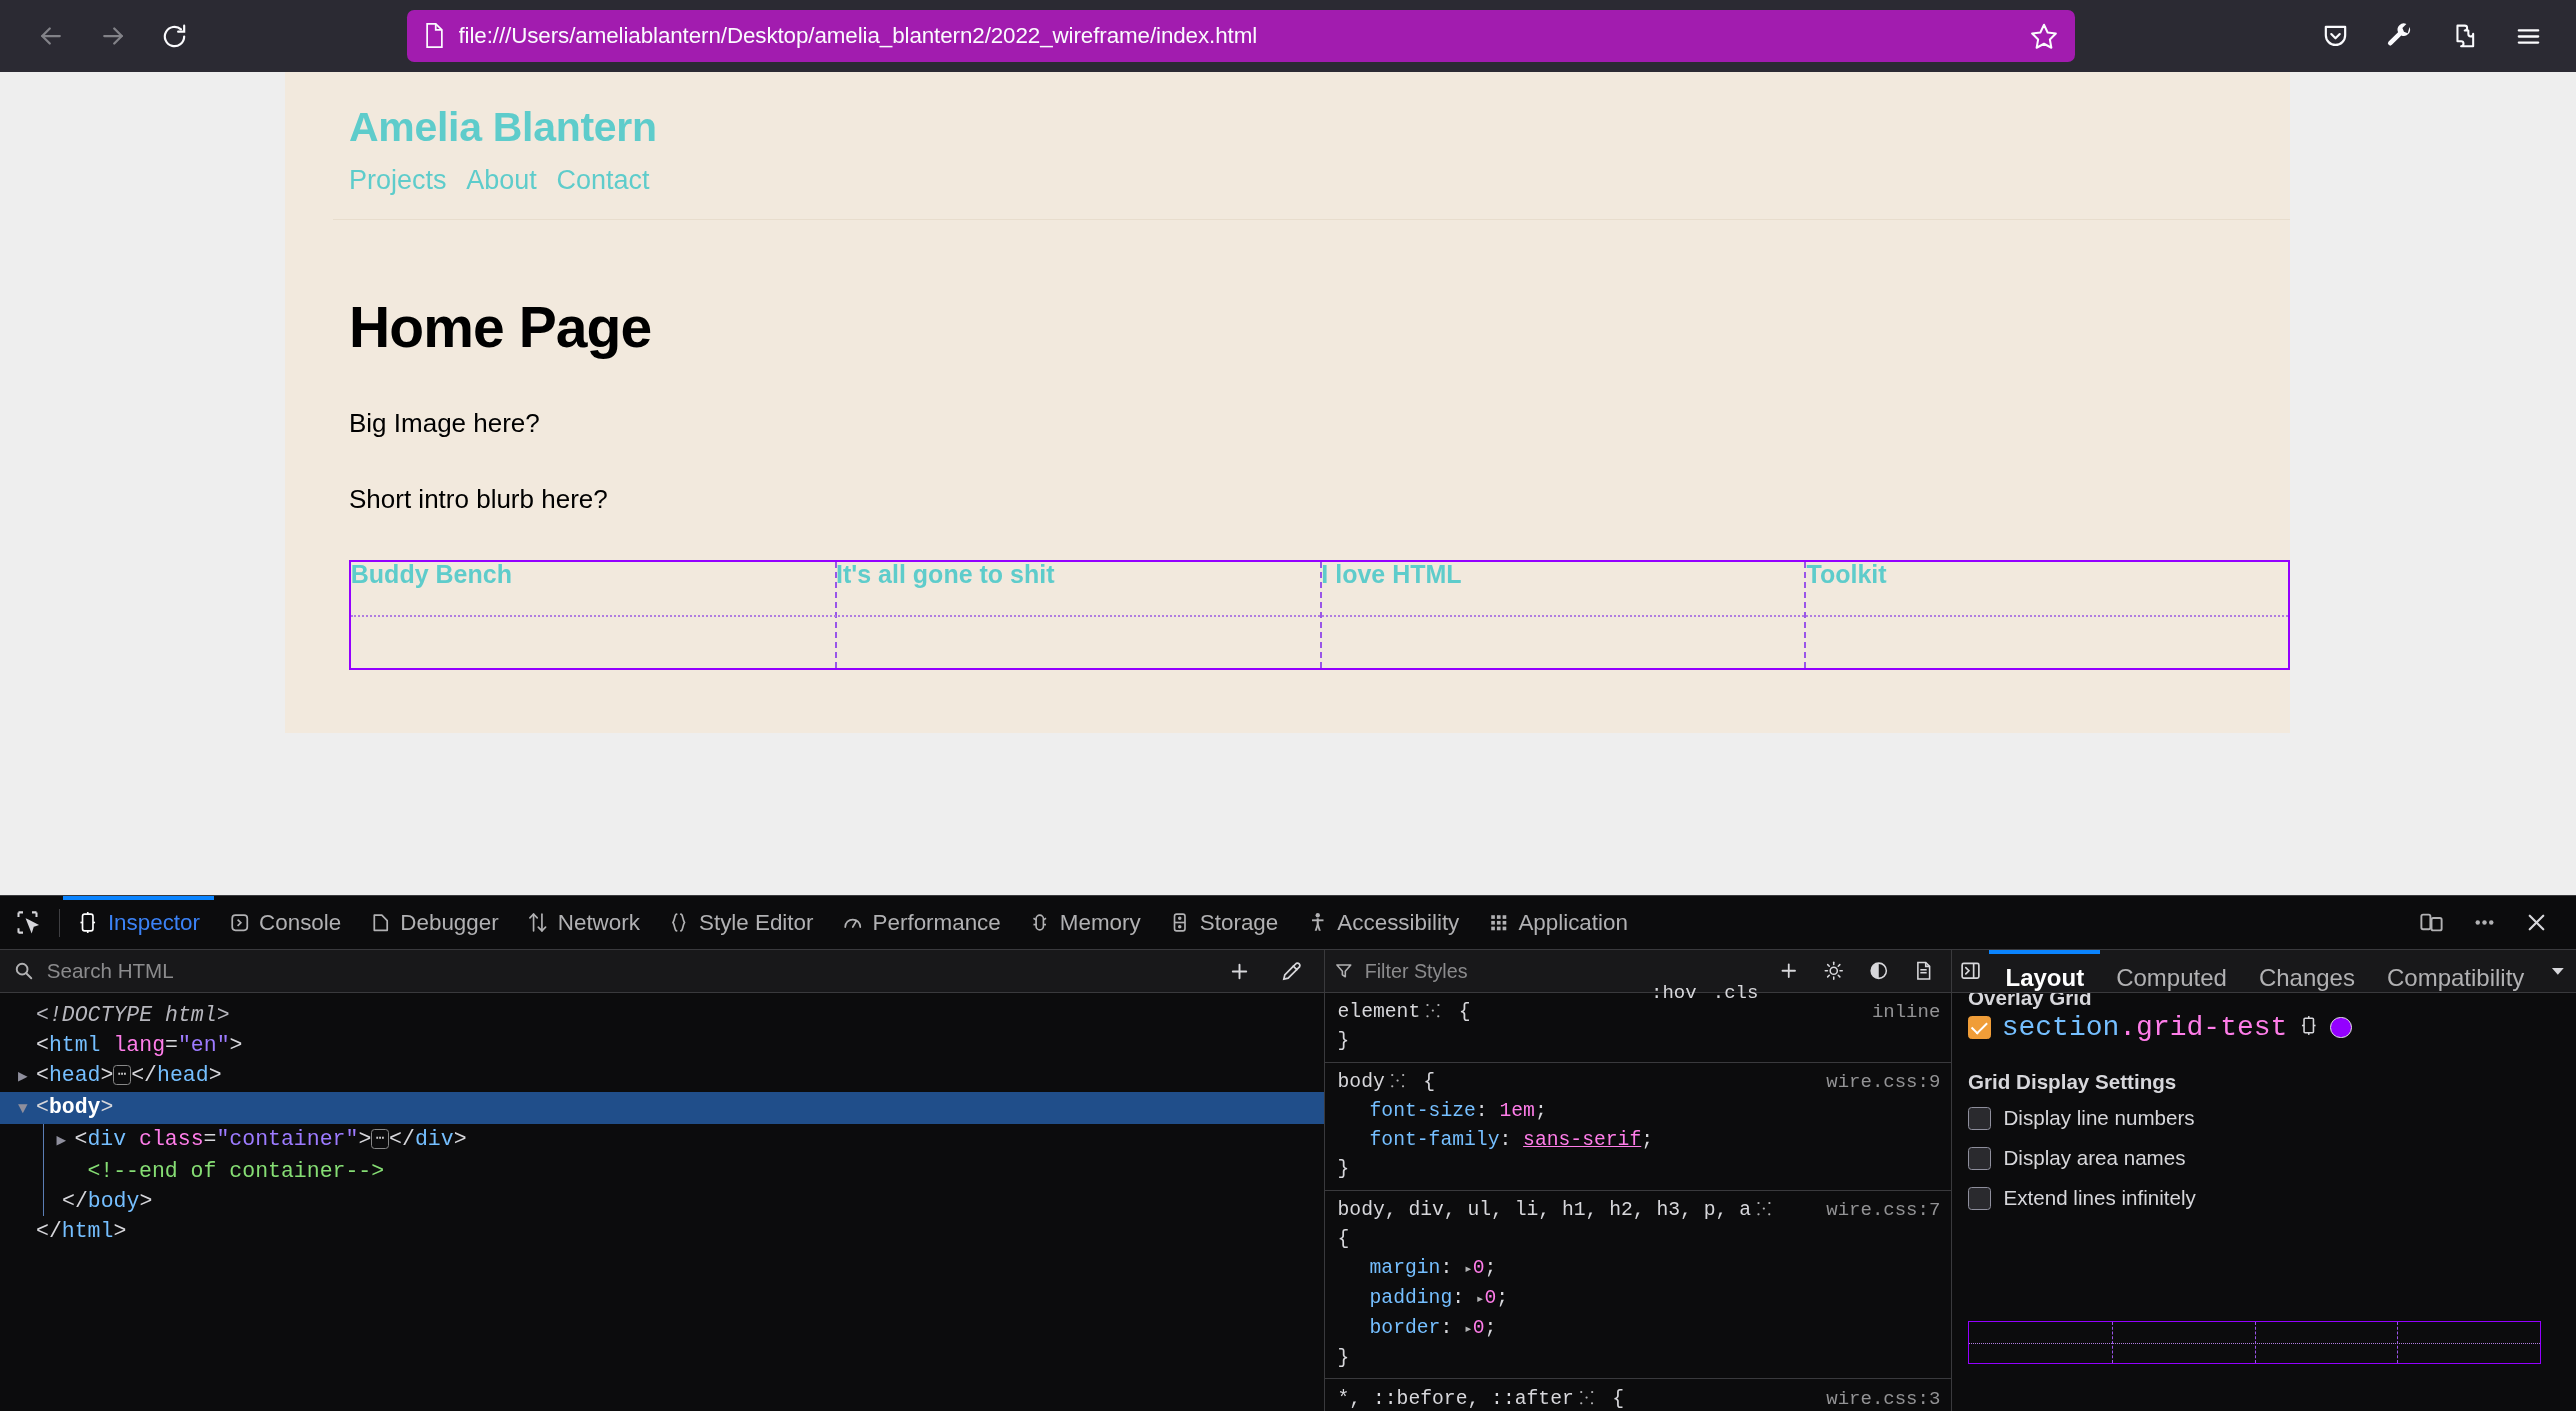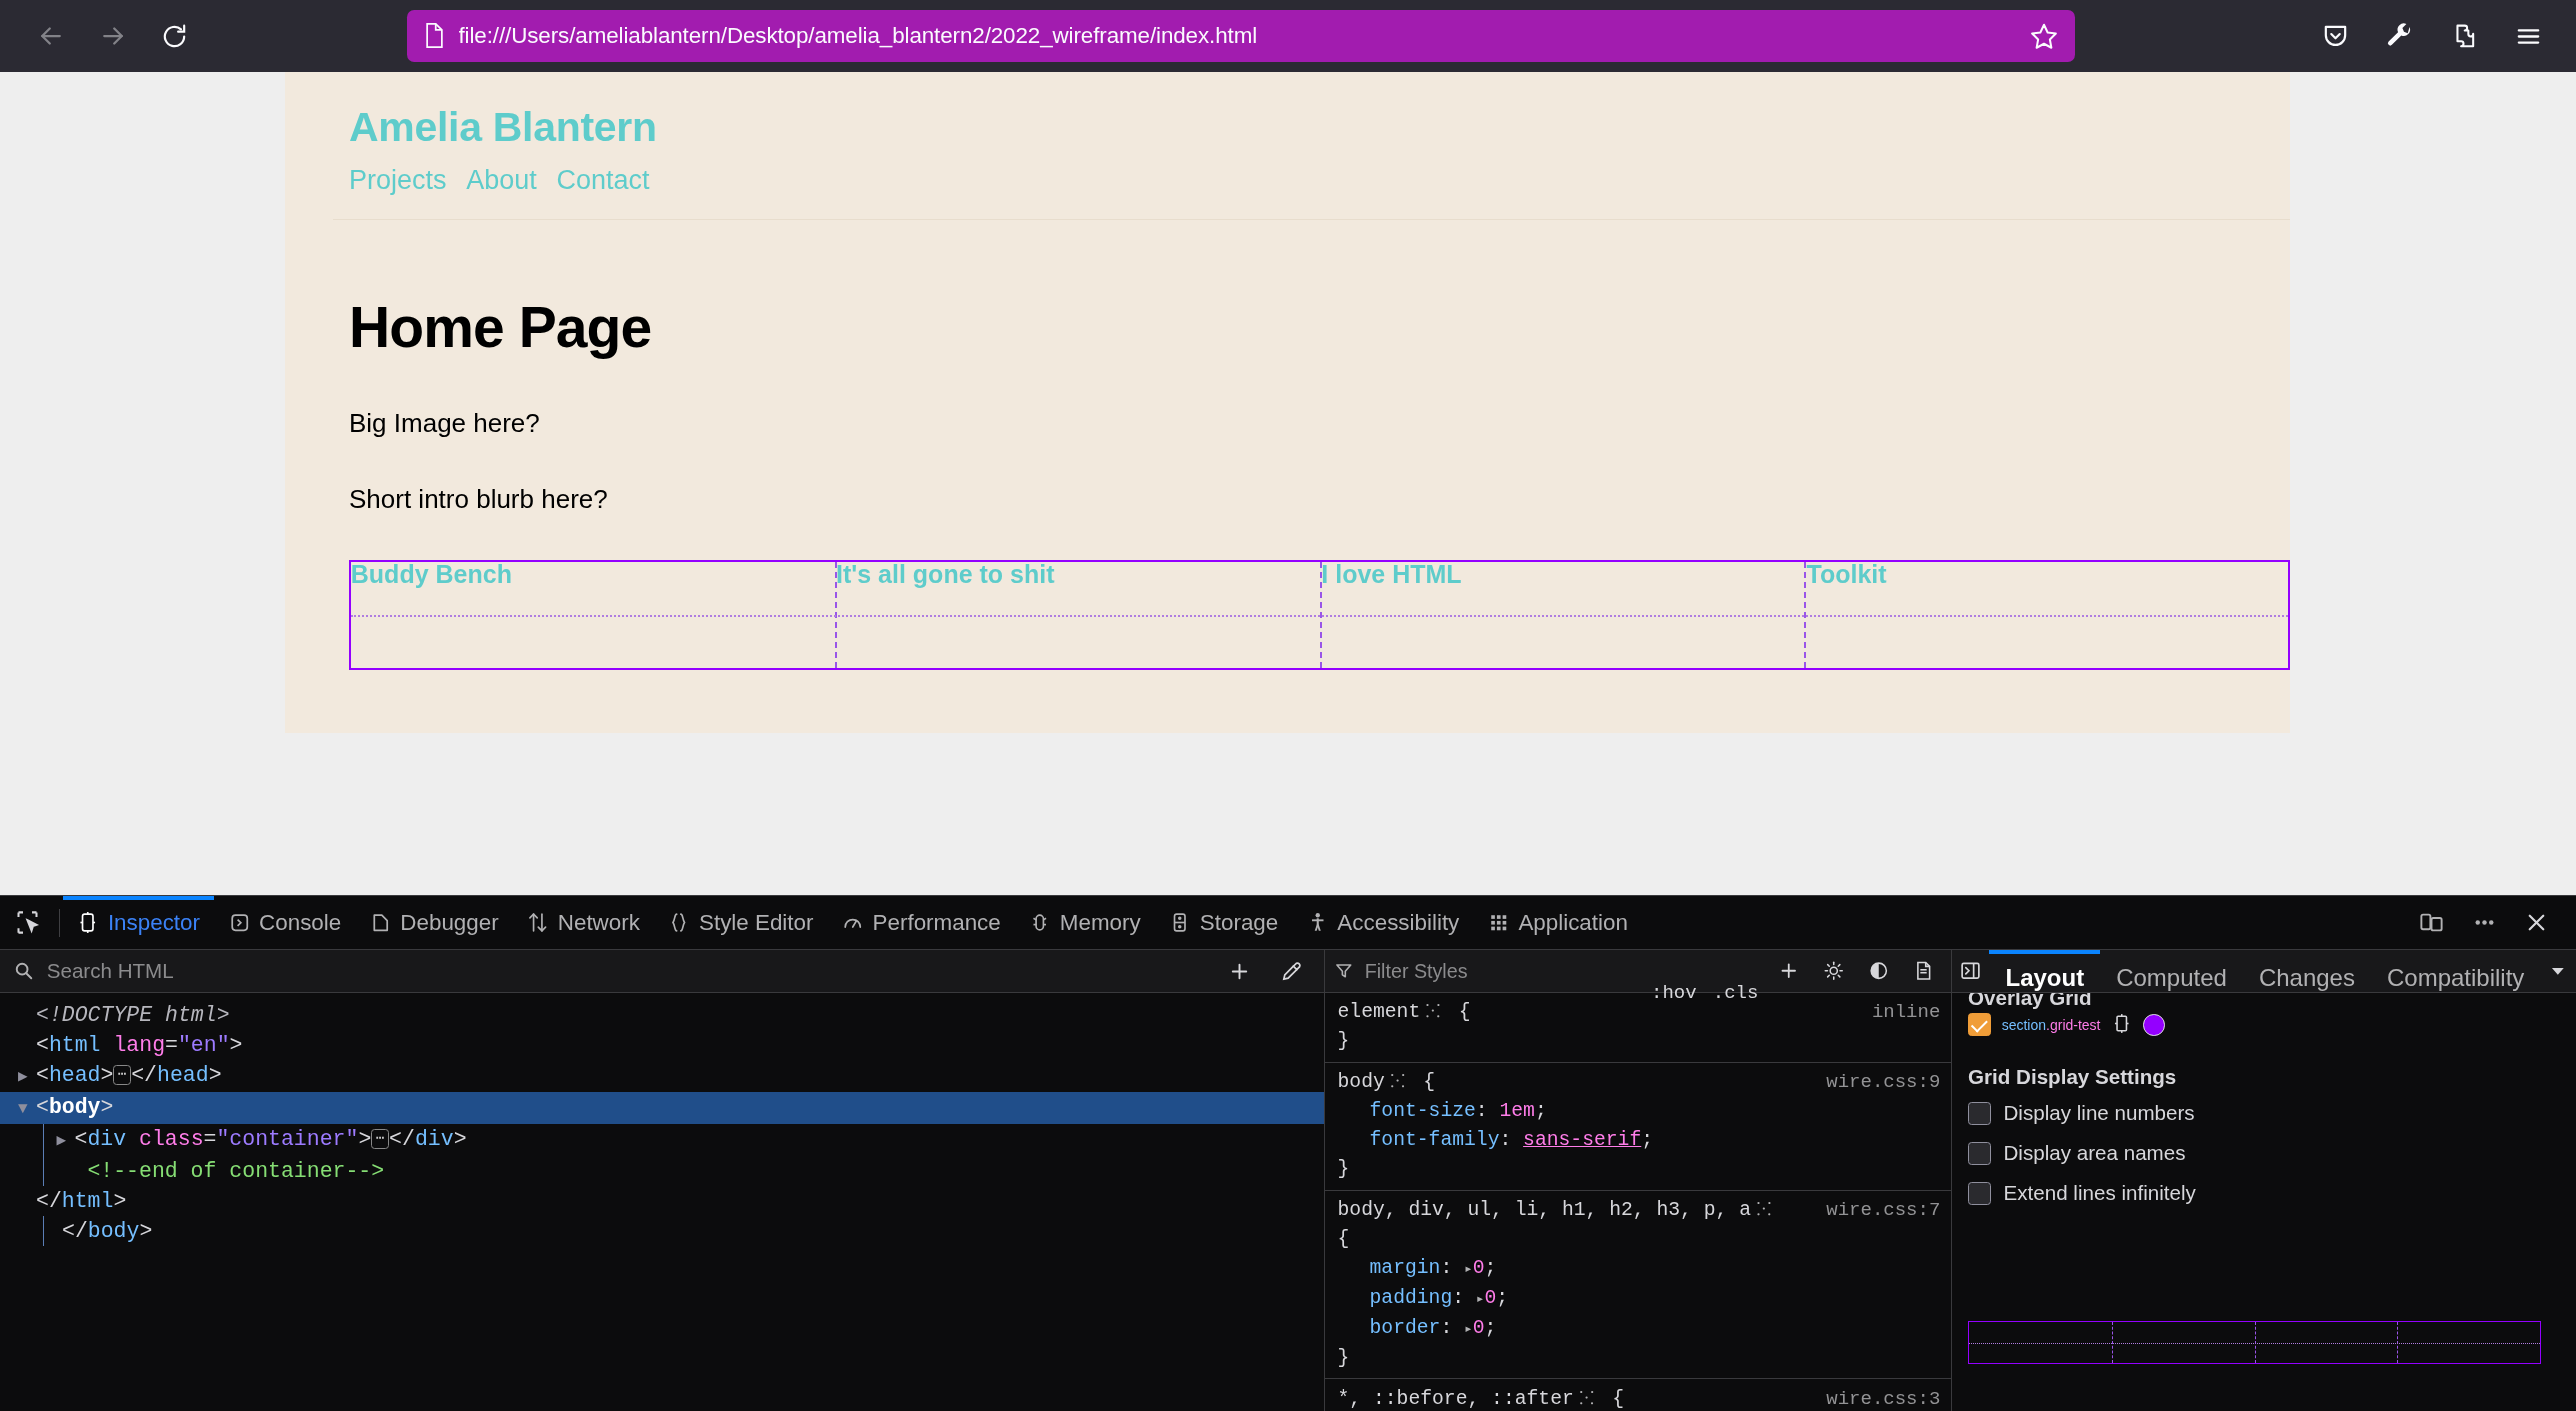--- a/index.html
+++ b/index.html
@@ -403,21 +403,21 @@
     cursor: pointer; flex-shrink: 0;
   }
   .cb.checked { background: #f09d38; border-color: #f09d38; }
   .cb.checked::after {
     content: "";
     width: 7.2px; height: 12.5px;
     border: solid #fff;
     border-width: 0 2.7px 2.7px 0;
     transform: rotate(45deg) translate(-0.9px,-0.9px);
   }
-  .grid-sel { font-family: Liberation Sans, sans-serif; font-size: 14px; }
+  .grid-sel { font-family: Liberation Mono, monospace; font-size: 28px; }
   .gs-tag { color: #75bfff; }
   .gs-class { color: #ff7de9; }
   .grid-color-dot {
     width: 21.5px; height: 21.5px; border-radius: 50%;
     background: #9400ff; border: 1.8px solid #e6e6e6;
     display: inline-block; cursor: pointer;
   }
   .opt-row { display: flex; align-items: center; gap: 12.5px; margin-bottom: 16px; font-size: 20.6px; color: #d7d7db; }
 
   .mini-grid {
@@ -723,23 +723,23 @@
         <div class="mt-row"><span class="tw"></span><span class="c-punct">&lt;</span><span class="c-tag">html</span> <span class="c-attr">lang</span><span class="c-punct">=</span><span class="c-val">"en"</span><span class="c-punct">&gt;</span></div>
 
         <div class="mt-row"><span class="tw closed"></span><span class="c-punct">&lt;</span><span class="c-tag">head</span><span class="c-punct">&gt;</span><span class="ellipsis-box">⋯</span><span class="c-punct">&lt;/</span><span class="c-tag">head</span><span class="c-punct">&gt;</span></div>
 
         <div class="mt-row selected"><span class="tw open"></span><span class="c-punct">&lt;</span><span style="color:#ffffff;font-weight:bold">body</span><span class="c-punct">&gt;</span></div>
 
         <div class="mt-row"><span class="indent-guide" style="display:inline-block"><span class="tw closed"></span><span class="c-punct">&lt;</span><span class="c-tag">div</span> <span class="c-attr">class</span><span class="c-punct">=</span><span class="c-val">"container"</span><span class="c-punct">&gt;</span><span class="ellipsis-box">⋯</span><span class="c-punct">&lt;/</span><span class="c-tag">div</span><span class="c-punct">&gt;</span></span></div>
 
         <div class="mt-row"><span class="indent-guide" style="display:inline-block"><span class="tw"></span>&nbsp;<span class="c-comment">&lt;!--end of container--&gt;</span></span></div>
 
+        <div class="mt-row"><span class="indent-guide" style="display:inline-block;padding-left:0"><span class="tw"></span><span class="c-punct">&lt;/</span><span class="c-tag">body</span><span class="c-punct">&gt;</span></span></div>
+
         <div class="mt-row"><span class="tw"></span><span class="c-punct">&lt;/</span><span class="c-tag">html</span><span class="c-punct">&gt;</span></div>
-
-        <div class="mt-row"><span class="indent-guide" style="display:inline-block;padding-left:0"><span class="tw"></span><span class="c-punct">&lt;/</span><span class="c-tag">body</span><span class="c-punct">&gt;</span></span></div>
       </div>
     </div>
 
     <div class="rules-pane">
       <div class="rules-toolbar">
         <svg width="19.7" height="19.7" viewBox="0 0 20 20" fill="none" stroke="#b1b1b3" stroke-width="1.6" stroke-linejoin="round">
           <polygon points="3 4 17 4 11.5 10.5 11.5 16 8.5 14 8.5 10.5"></polygon>
         </svg>
         <input class="filter-input" placeholder="Filter Styles" style="">
         <span class="pseudo-btn">:hov</span>

